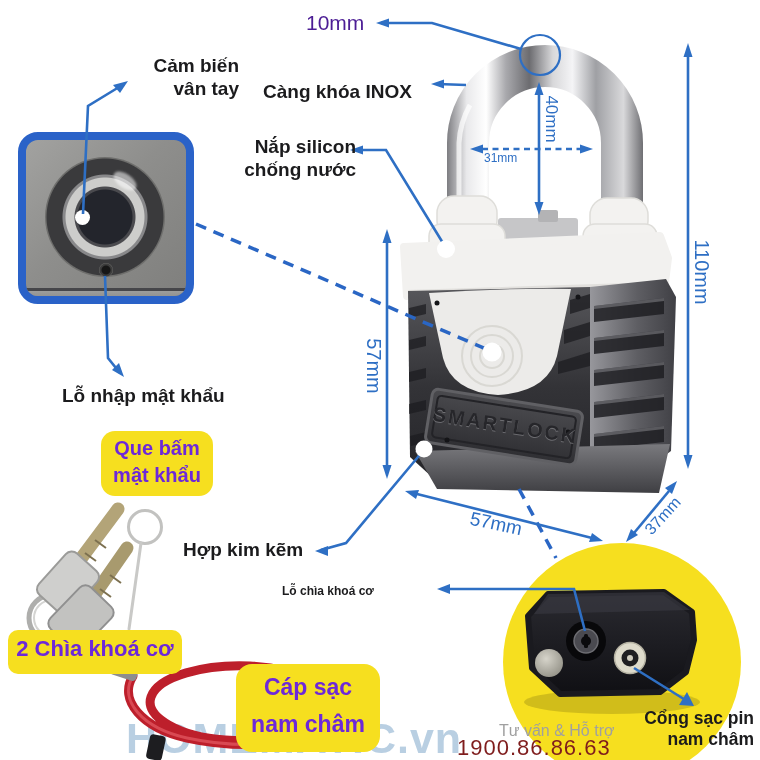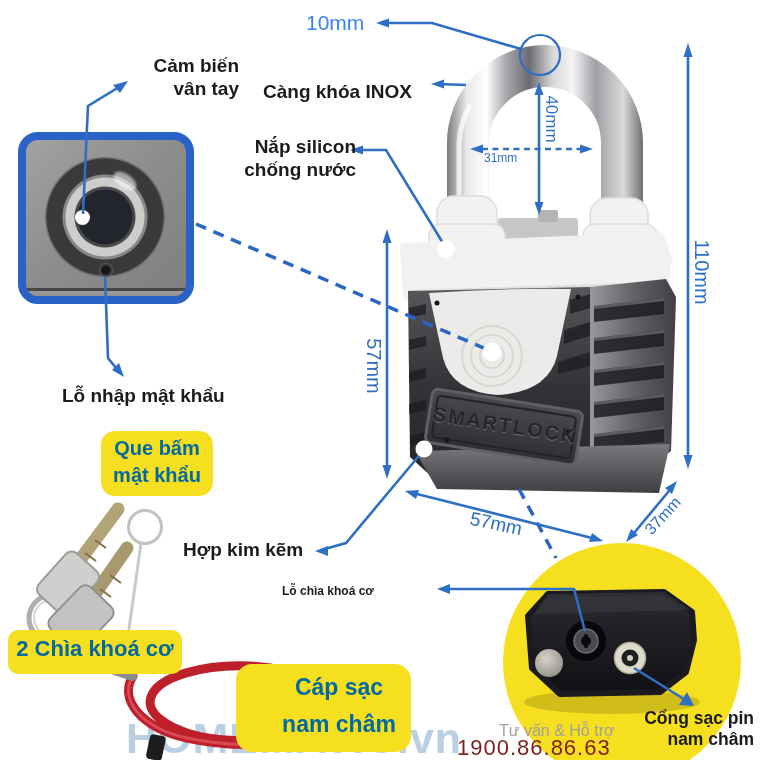--- a/index.html
+++ b/index.html
@@ -4,21 +4,21 @@
 <style>
   html,body{margin:0;padding:0;background:#fff;}
   #canvas{position:relative;width:760px;height:760px;background:#ffffff;overflow:hidden;
           font-family:"Liberation Sans","DejaVu Sans",sans-serif;}
   #art{position:absolute;left:0;top:0;z-index:3;}
   .lbl{position:absolute;color:#1b1b1d;font-weight:bold;font-size:19px;line-height:23px;
        white-space:nowrap;z-index:5;}
   .lbl.center{text-align:right;white-space:normal;}
   .dim{position:absolute;color:#2e6fc4;font-weight:400;white-space:nowrap;z-index:5;}
   .rot{transform:translate(-50%,-50%) rotate(90deg);transform-origin:center;}
-  .badge{position:absolute;background:#f6df1f;color:#0369a1;font-weight:bold;text-align:center;
+  .badge{position:absolute;background:#f6df1f;color:#6d28d9;font-weight:bold;text-align:center;
          border-radius:14px;z-index:6;}
   
   #inset{position:absolute;left:18px;top:132px;width:160px;height:156px;border:8px solid #2a62c8;
          border-radius:20px;overflow:hidden;z-index:2;
          background:linear-gradient(135deg,#a2a2a0 0%,#8e8e8c 45%,#7f7f7d 100%);}
   #inset .sensor{position:absolute;left:19px;top:17px;width:120px;height:120px;border-radius:50%;
       background:radial-gradient(circle at 50% 50%, #23252c 0 27px, #4a4a4e 28px 30px,
                  #cdcdcb 31px 39px, #88888a 40px 42px, #3a3a3c 43px 58px, #6e6e6c 59px 60px);}
   #inset .glint{position:absolute;left:86px;top:34px;width:26px;height:14px;border-radius:50%;
       background:rgba(255,255,255,.55);transform:rotate(35deg);filter:blur(1px);}
@@ -30,21 +30,21 @@
   #inset .anchor{position:absolute;left:49px;top:70px;width:15px;height:15px;border-radius:50%;background:#fff;}
   #watermark{position:absolute;left:126px;top:714px;font-size:43px;font-weight:bold;
       letter-spacing:1px;color:#b9cfe2;z-index:1;white-space:nowrap;}
   #support{position:absolute;left:459px;top:722px;font-size:16px;color:#a0a0a0;z-index:5;margin-left:40px;}
   #hotline{position:absolute;left:457px;top:735px;font-size:22px;color:#7f1d1d;z-index:5;letter-spacing:1px;}
   #smartlock{position:absolute;left:432px;top:414px;width:146px;text-align:center;
       font-size:20px;font-weight:bold;letter-spacing:2px;color:#26262a;
       text-shadow:0 1px 0 rgba(170,170,175,.45);transform:rotate(9deg);z-index:4;}
   #badge-pin{left:101px;top:431px;width:112px;height:61px;font-size:20px;line-height:27px;padding-top:4px;}
   #badge-keys{left:8px;top:630px;width:174px;height:44px;font-size:22px;line-height:38px;border-radius:10px;}
-  #badge-cable{left:236px;top:664px;width:144px;height:83px;font-size:23px;line-height:37px;padding-top:5px;border-radius:16px;padding-left:31px;}
+  #badge-cable{left:236px;top:664px;width:144px;height:83px;font-size:23px;line-height:37px;padding-top:5px;border-radius:16px;}
 </style>
 </head>
 <body>
 
 <div id="canvas">
 
   <div id="watermark">HOMEMATIC.vn</div>
 
   <div id="inset">
     <div class="sensor"></div>
@@ -263,21 +263,21 @@
 
     <circle cx="540" cy="55" r="20" fill="none" stroke="#2e6fc4" stroke-width="2.2"></circle>
 
     <g fill="#ffffff">
       <circle cx="446" cy="249" r="9"></circle>
       <circle cx="492" cy="352" r="9.5"></circle>
       <circle cx="424" cy="449" r="8.5"></circle>
     </g>
   </svg>
 
-  <div class="dim" style="left:306px;top:11px;font-size:21px;color:#3b82f6;">10mm</div>
+  <div class="dim" style="left:306px;top:11px;font-size:21px;color:#4c1d95;">10mm</div>
 
   <div class="lbl center" style="left:109px;top:54px;width:130px;">
     <div>Cảm biến</div>
     <div>vân tay</div>
   </div>
 
   <div class="lbl" style="left:263px;top:80px;">Càng khóa  INOX</div>
 
   <div class="lbl center" style="left:226px;top:135px;width:130px;">
     <div>Nắp silicon</div>

